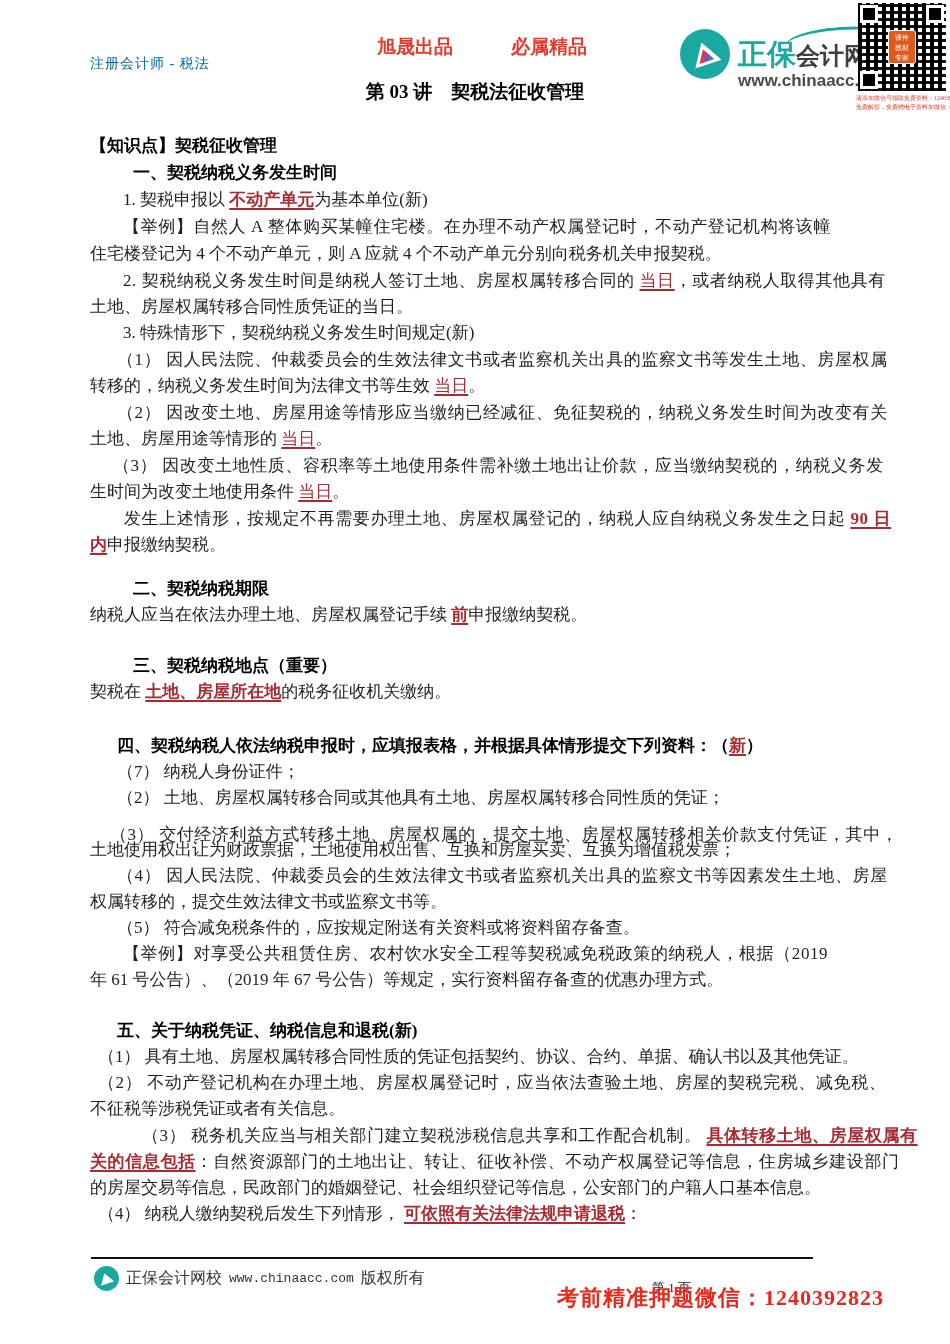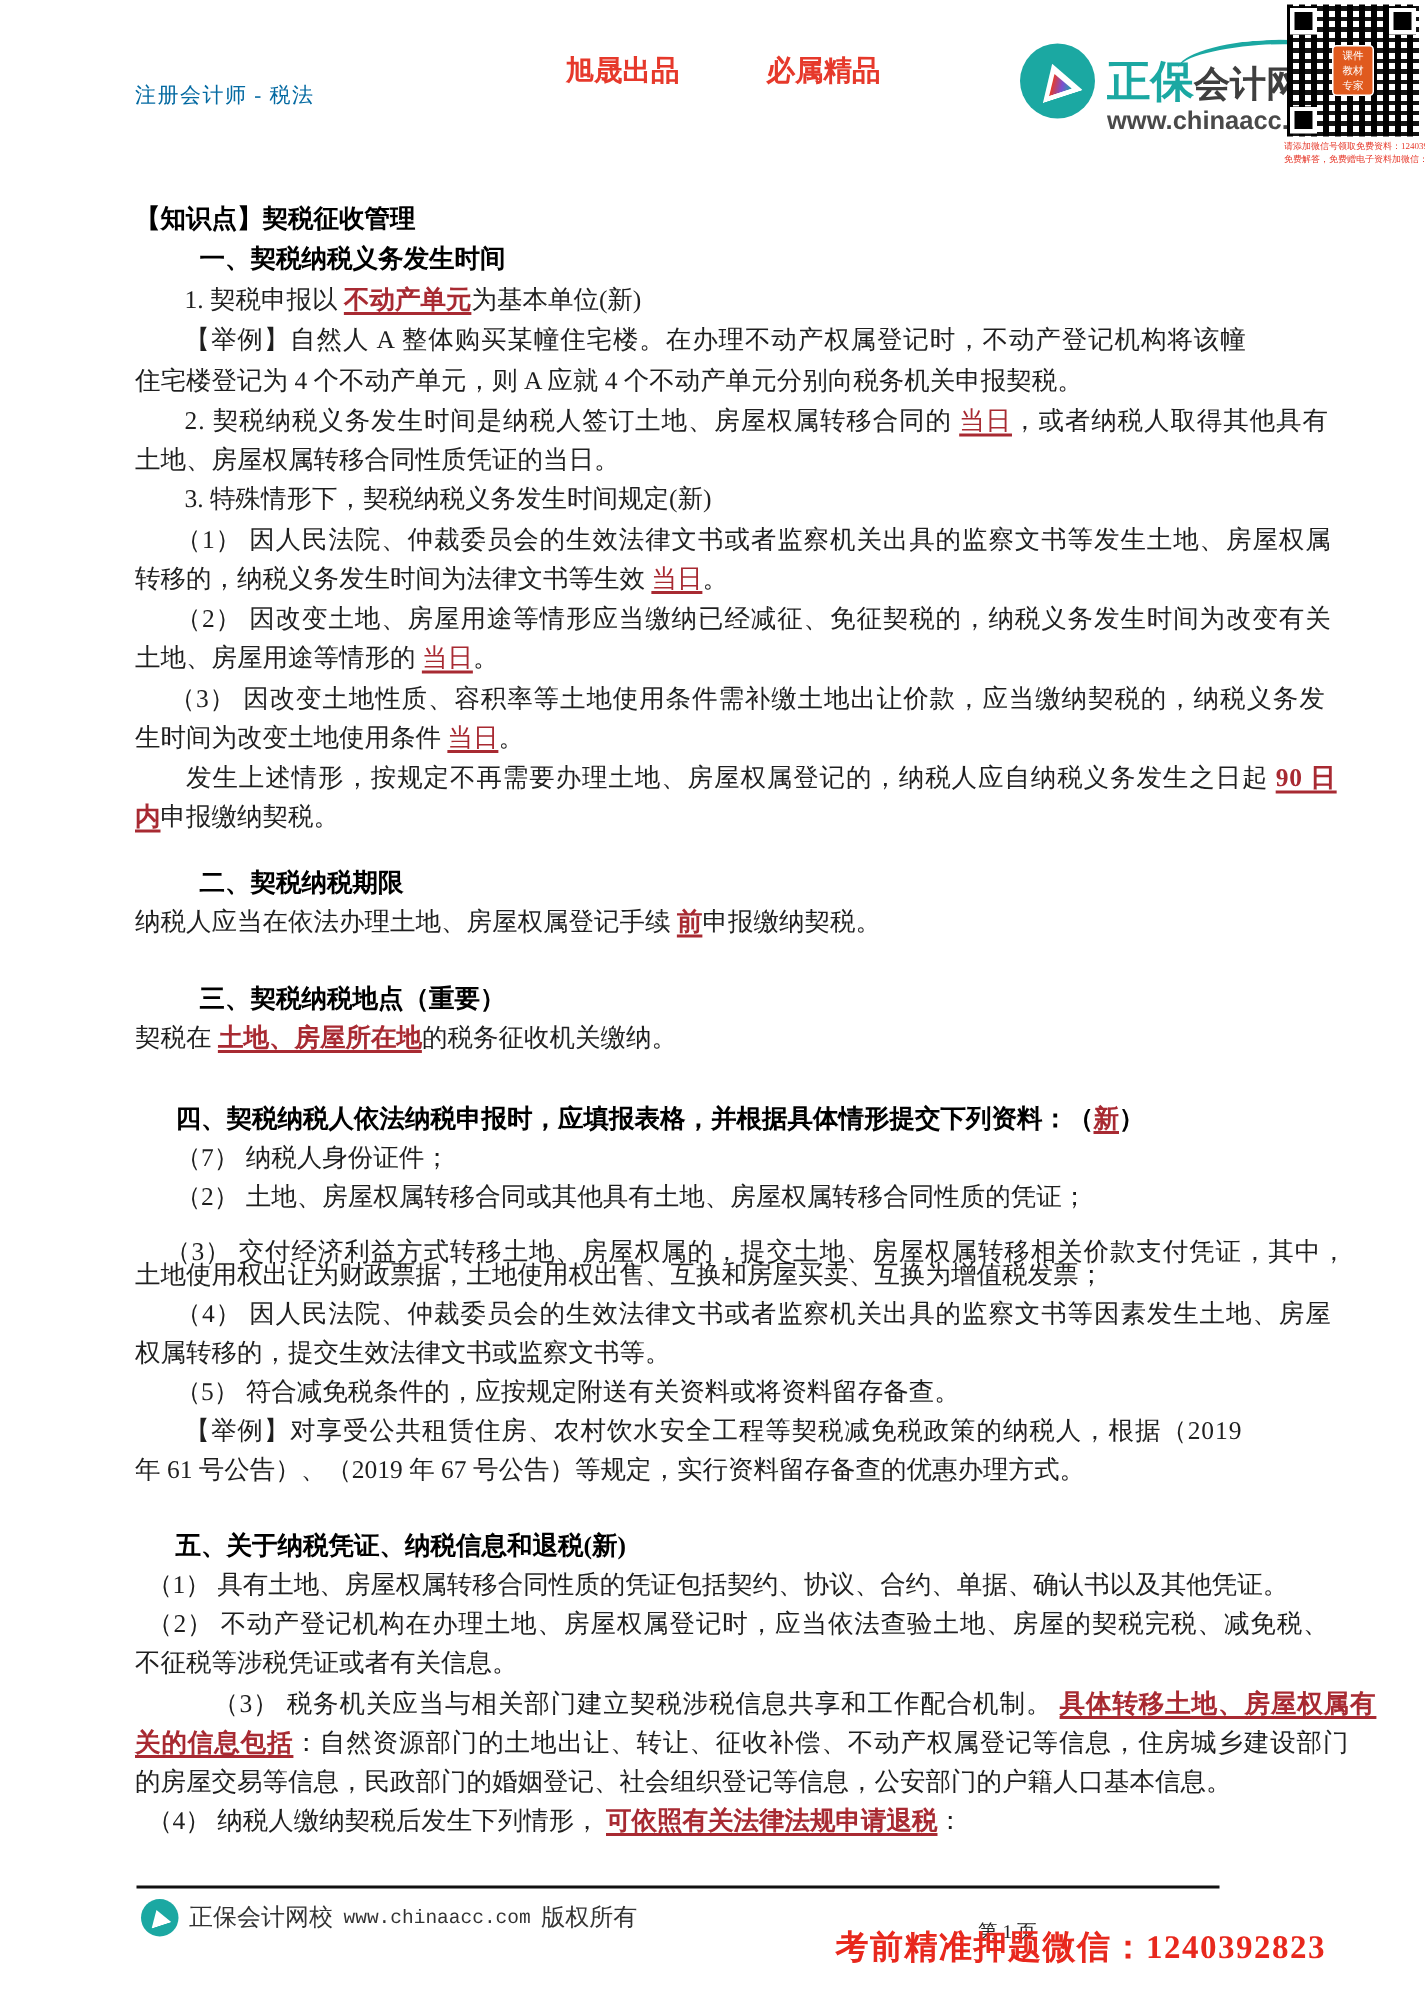--- a/index.html
+++ b/index.html
@@ -62,20 +62,21 @@
 </head>
 <body>
 
 <div id="page">
 
   <div class="hdr-course">注册会计师 - 税法</div>
   <div class="hdr-slogan">
     <span>旭晟出品</span>
     <span>必属精品</span>
   </div>
+  <div class="hdr-title">第 03 讲　契税法征收管理</div>
 
   <div class="logo">
     <div class="logo-circle"></div>
     <div class="logo-tri"></div>
     <div class="logo-tri-inner"></div>
     <div class="logo-arc"></div>
     <div class="logo-zh"><span class="t1">正保</span><span class="t2">会计网校</span></div>
     <div class="logo-url">www.chinaacc.com</div>
   </div>
 

